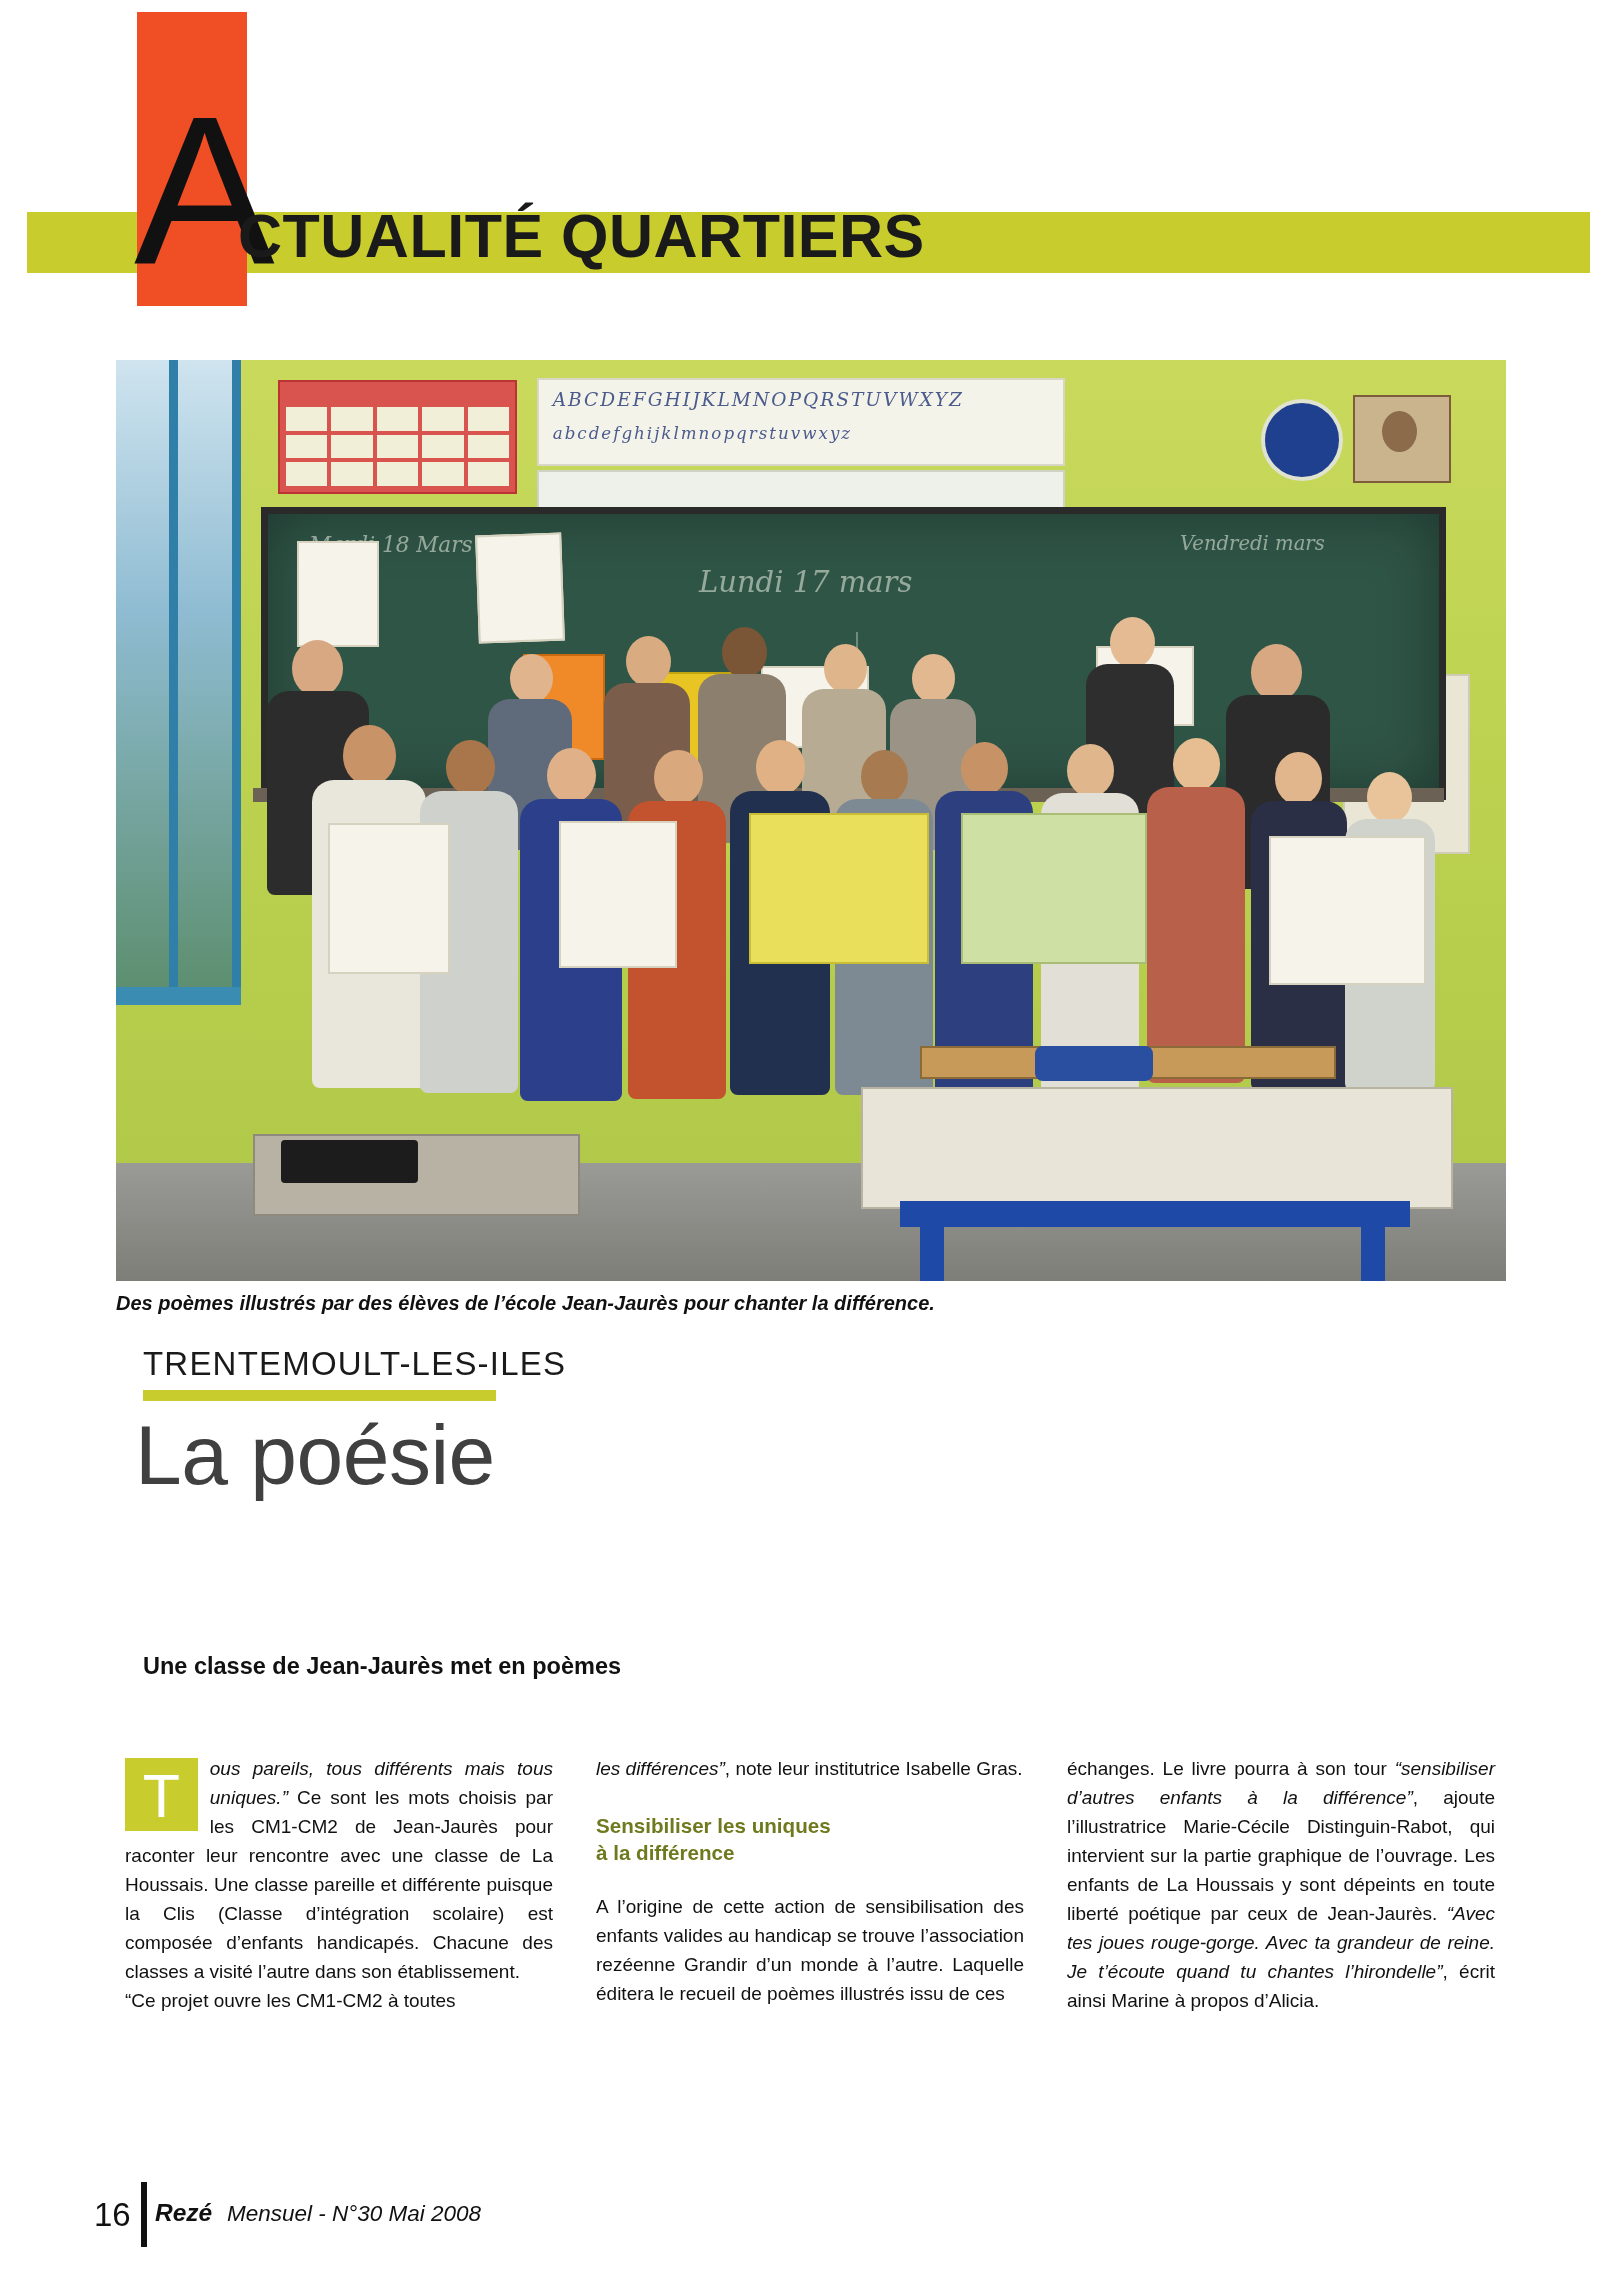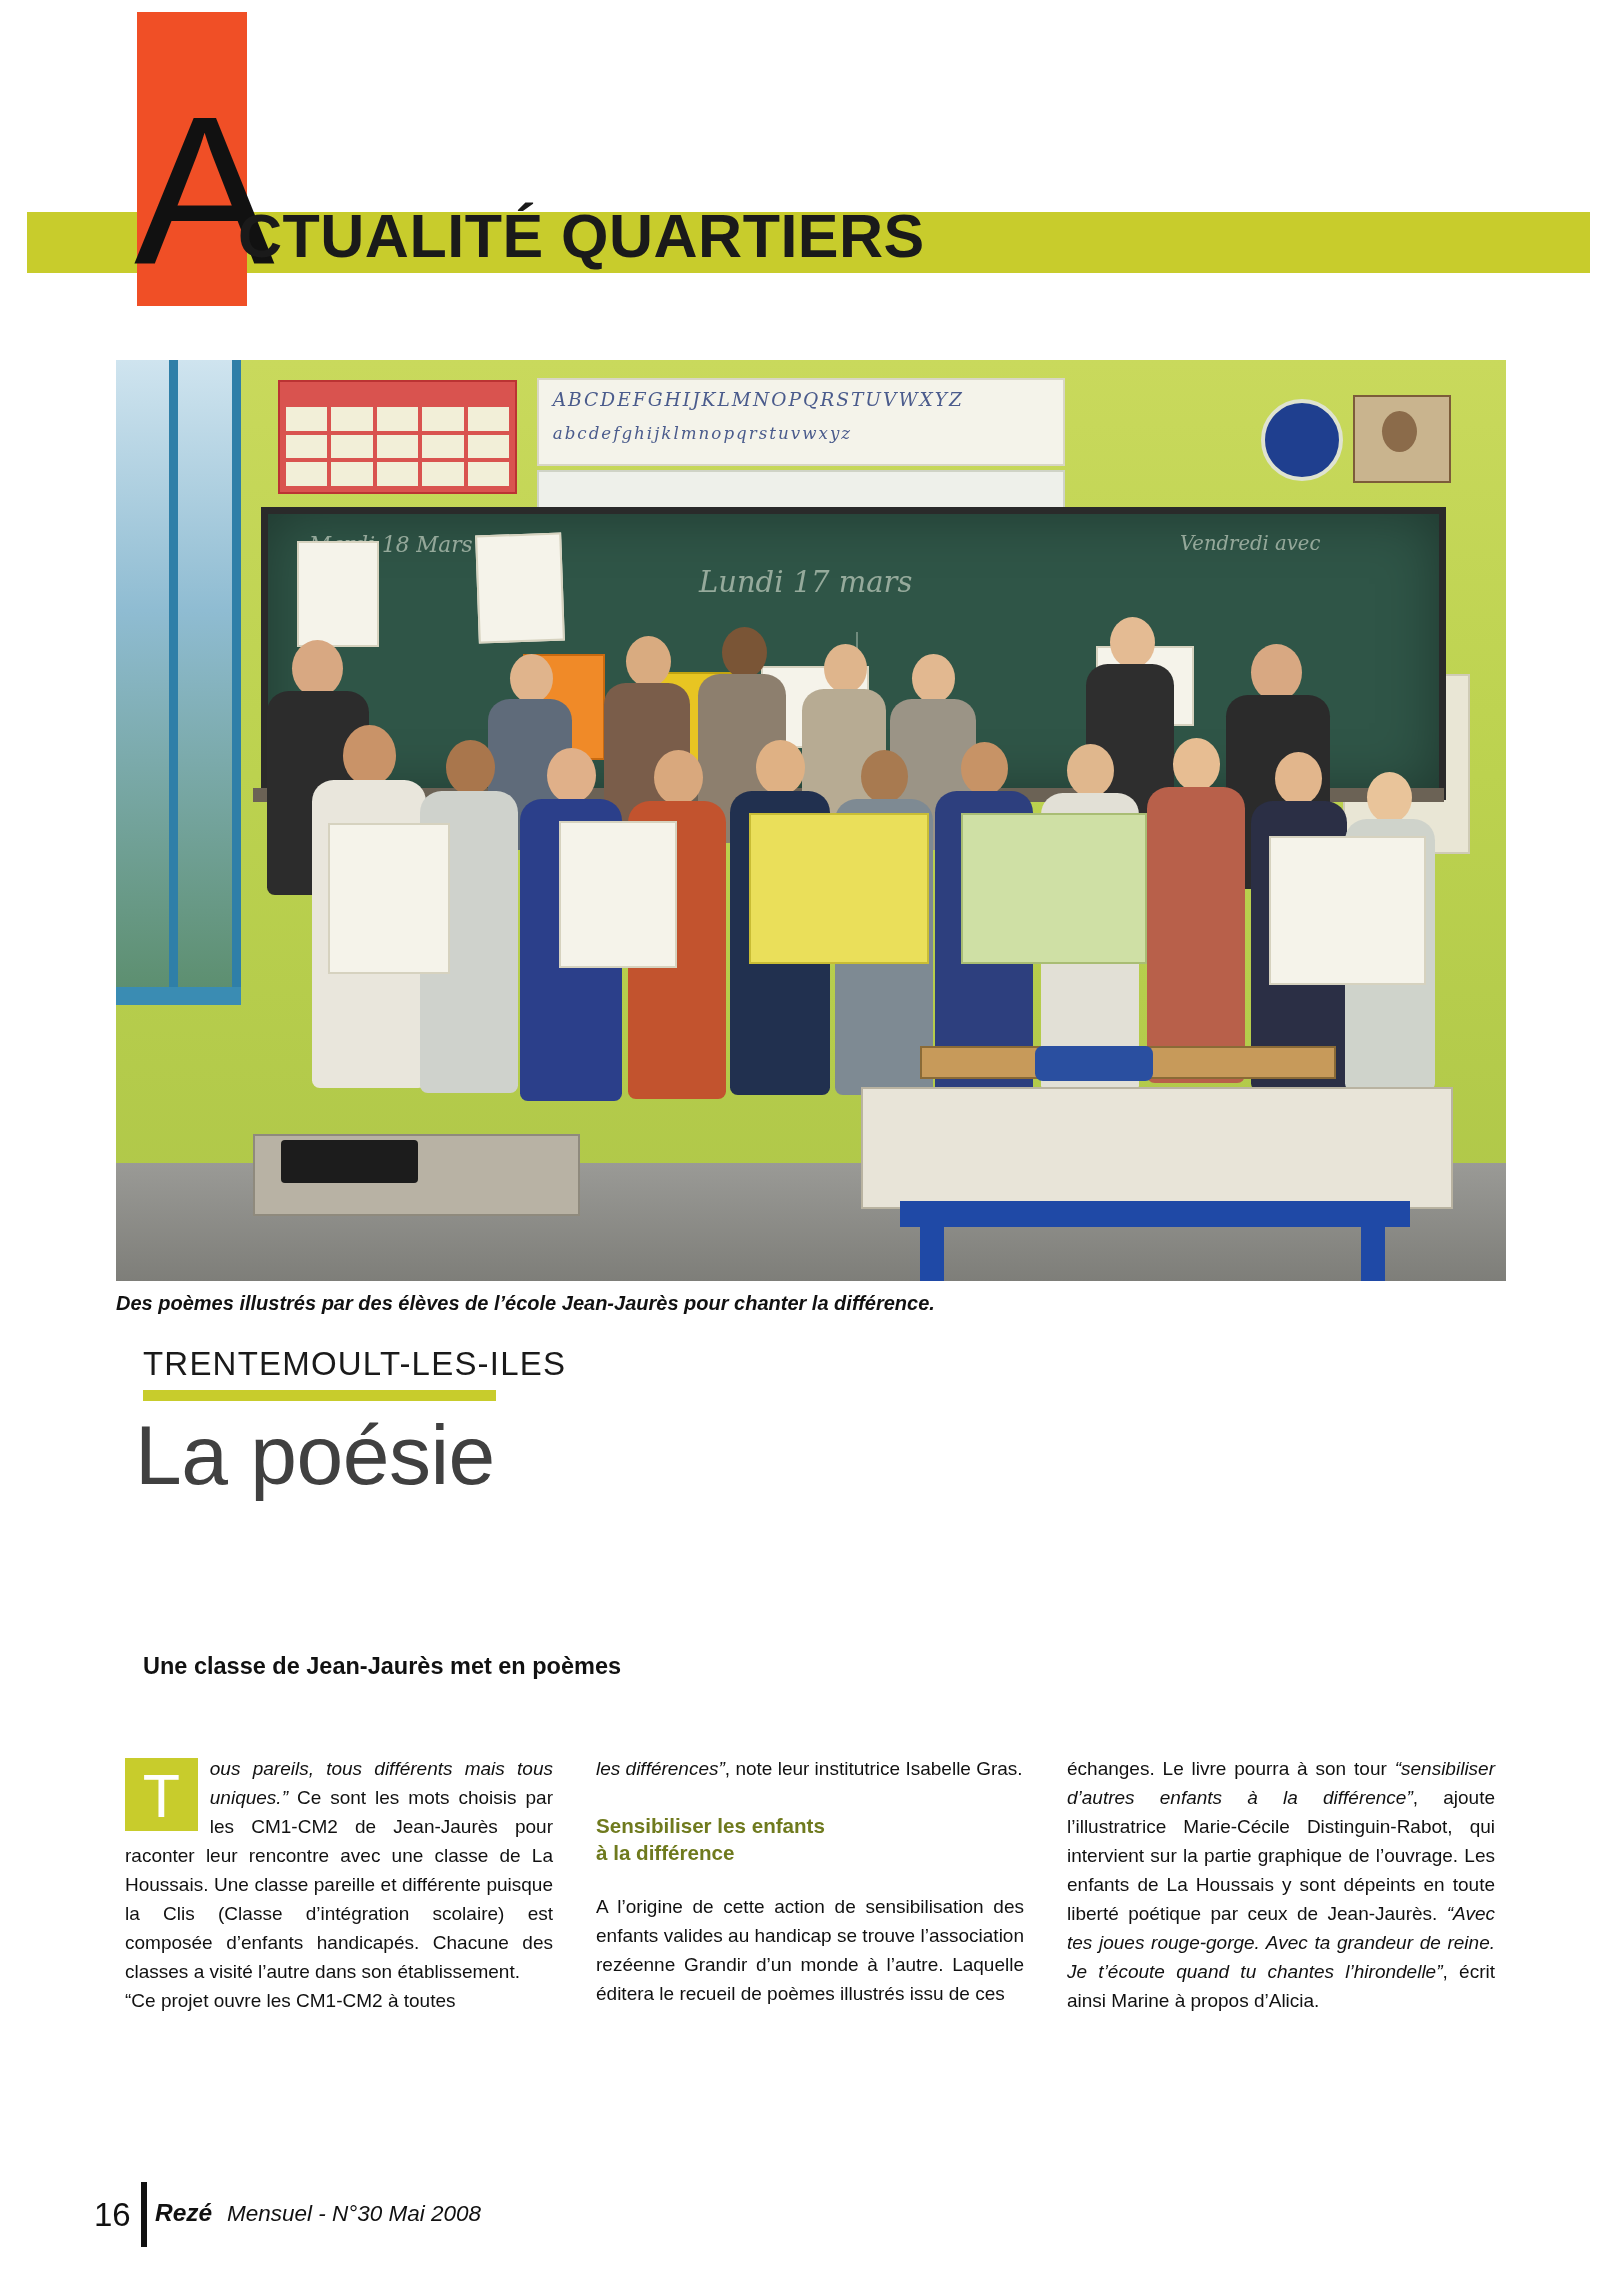--- a/index.html
+++ b/index.html
@@ -274,21 +274,21 @@
     <div class="panel-white"></div>
     <div class="clock"></div>
     <div class="portrait">
         <div class="face"></div>
       </div>
     <div class="poster-right"></div>
 
     <div class="board">
       <div class="board-chalk" style="left:41px; top:17.6px; font-size:21.6px;">Mardi 18 Mars</div>
       <div class="board-chalk" style="left:431px; top:51px; font-size:29px;">Lundi 17 mars</div>
-      <div class="board-chalk" style="left:912px; top:17.6px; font-size:19.6px;">Vendredi avec</div>
+      <div class="board-chalk" style="left:912px; top:17.6px; font-size:19.6px;">Vendredi mars</div>
       <div style="position:absolute;left:588px;top:118px;width:412px;height:137px;border-left:2px solid rgba(235,240,225,.35);"></div>
     </div>
     <div class="board-rail"></div>
 
     <div class="sheet" style="left:181px; top:181px; width:78px; height:102px;"></div>
     <div class="sheet" style="left:361px; top:174px; width:82px; height:104px; transform:rotate(-2deg);"></div>
     <div class="sheet" style="left:407px; top:294px; width:78px; height:102px; background:#f08a28; border-color:#c96a10;"></div>
     <div class="sheet" style="left:537px; top:312px; width:84px; height:94px; background:#e8c522; border-color:#c2a310;"></div>
     <div class="sheet" style="left:645px; top:306px; width:104px; height:78px;"></div>
     <div class="sheet" style="left:980px; top:286px; width:94px; height:76px;"></div>
@@ -407,21 +407,21 @@
       <span class="dropcap">T</span><span class="it">ous pareils, tous différents mais tous uniques.”</span><span> Ce sont les mots choisis par les CM1-CM2 de Jean-Jaurès pour raconter leur rencontre avec une classe de La Houssais. Une classe pareille et différente puisque la Clis (Classe d’intégration scolaire) est composée d’enfants handicapés. Chacune des classes a visité l’autre dans son établissement.</span>
     </p>
     <p><span>“Ce projet ouvre les CM1-CM2 à toutes</span></p>
   </div>
 
   <div class="col">
     <p>
       <span class="it">les différences”</span><span>, note leur institutrice Isabelle Gras.</span>
     </p>
     <div class="subhead">
-      <span>Sensibiliser les enfants</span><br>
+      <span>Sensibiliser les uniques</span><br>
       <span>à la différence</span>
     </div>
     <p><span>A l’origine de cette action de sensibilisation des enfants valides au handicap se trouve l’association rezéenne Grandir d’un monde à l’autre. Laquelle éditera le recueil de poèmes illustrés issu de ces</span></p>
   </div>
 
   <div class="col">
     <p>
       <span>échanges. Le livre pourra à son tour </span><span class="it">“sensibiliser d’autres enfants à la différence”</span><span>, ajoute l’illustratrice Marie-Cécile Distinguin-Rabot, qui intervient sur la partie graphique de l’ouvrage. Les enfants de La Houssais y sont dépeints en toute liberté poétique par ceux de Jean-Jaurès. </span><span class="it">“Avec tes joues rouge-gorge. Avec ta grandeur de reine. Je t’écoute quand tu chantes l’hirondelle”</span><span>, écrit ainsi Marine à propos d’Alicia.</span>
     </p>
   </div>

